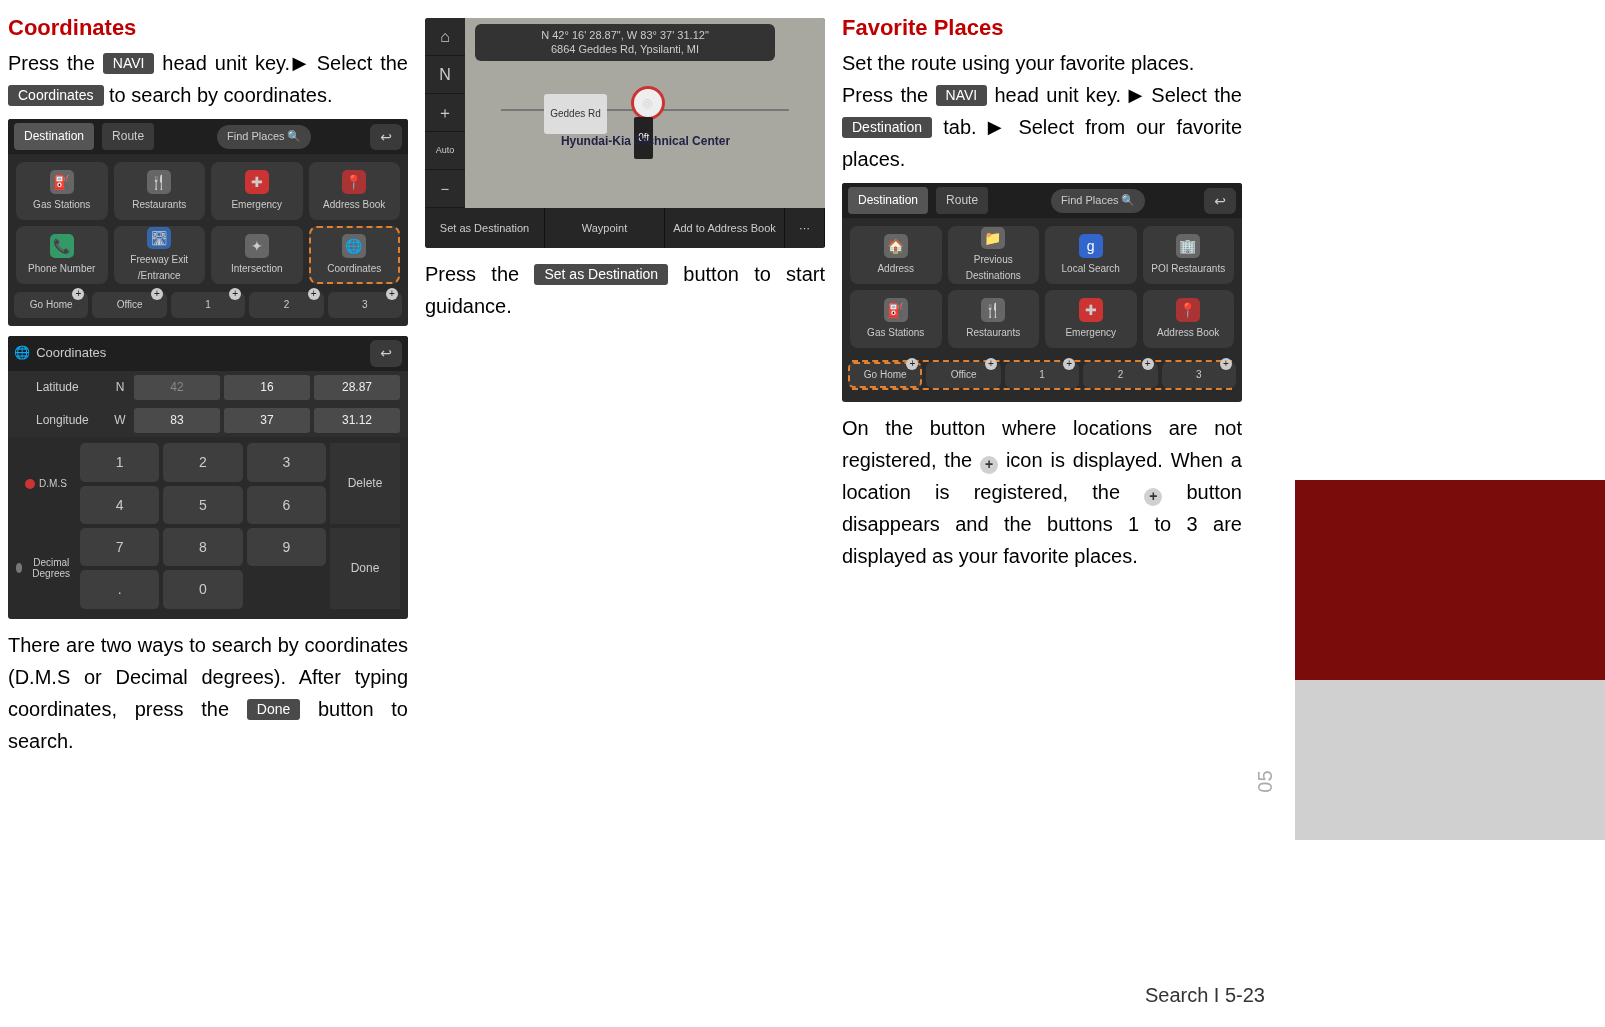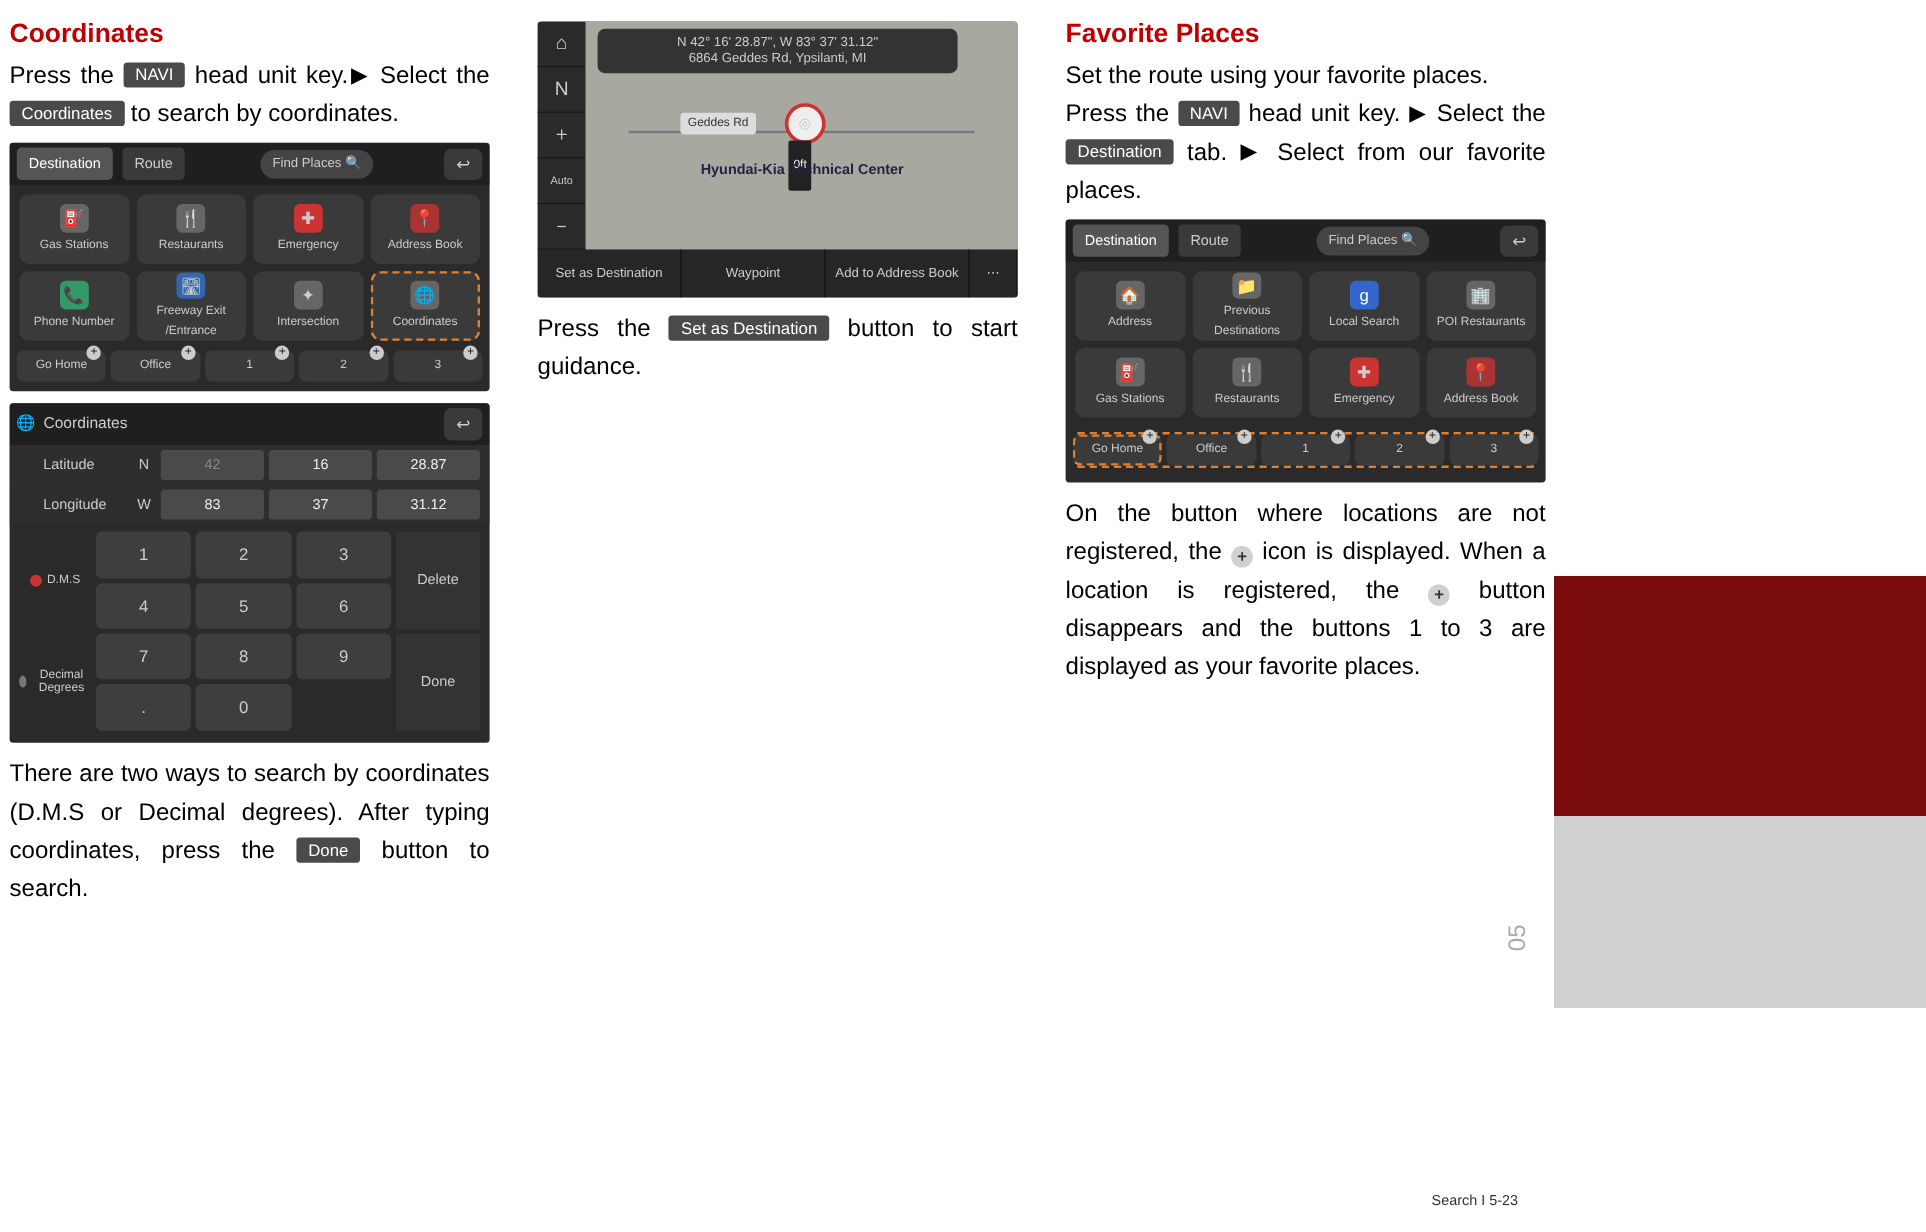--- a/index.html
+++ b/index.html
@@ -8,21 +8,21 @@
     font-family: Arial, Helvetica, sans-serif;
     background: #fff;
     width: 1605px;
     height: 1027px;
     position: relative;
     color: #000;
   }
   .page {
     display: flex;
     padding: 10px 0 0 8px;
-    gap: 40px;
+    gap: 17px;
   }
   .col {
     width: 400px;
     font-size: 20px;
     line-height: 1.6;
   }
   .col2 { width: 400px; }
   .col3 { width: 400px; }
   .heading {
     color: #c00000;
@@ -171,21 +171,21 @@
   .mapshot .maparea {
     position:absolute; left:40px; right:0; top:0; bottom:40px;
     background:#a8a8a0;
   }
   .mapshot .maparea .road {
     position:absolute; left:10%; right:10%; top:48%;
     border-top:2px solid #777;
   }
   .mapshot .maparea .roadlab {
     position:absolute; top:40%; left:22%; background:#ddd;color:#333;
-    font-size:10px; padding:1px 6px; border-radius:3px;
+    font-size:10px; padding:12px 6px; border-radius:3px;
   }
   .mapshot .maparea .pin {
     position:absolute; top:36%; left:46%;
     width:34px;height:34px;border:3px solid #c33;border-radius:50%;
     background:#eee; display:flex;align-items:center;justify-content:center;
   }
   .mapshot .maparea .centertxt {
     position:absolute; top:60%; left:1px; right:0; text-align:center;
     color:#224; font-size:12px; font-weight:bold;
   }
@@ -211,21 +211,21 @@
   .sidetabs .t.red { background:#7a0c0c; }
   .sidetabs .t.gray2 { height:160px; background:#d0d0d0; }
   .sidetabs .t .rot {
     transform: rotate(-90deg);
     color:#aaa; font-size:20px; position:relative; top:90px; left:-130px;
     width:200px; text-align:center;
   }
 
   .footer {
     position:absolute; bottom:20px; right:340px;
-    font-size:12px; color:#333;
+    font-size:20px; color:#333;
   }
 </style>
 </head>
 <body>
 
 <div class="page">
 
   <div class="col">
     <div class="heading">Coordinates</div>
     <div class="bodytext">

